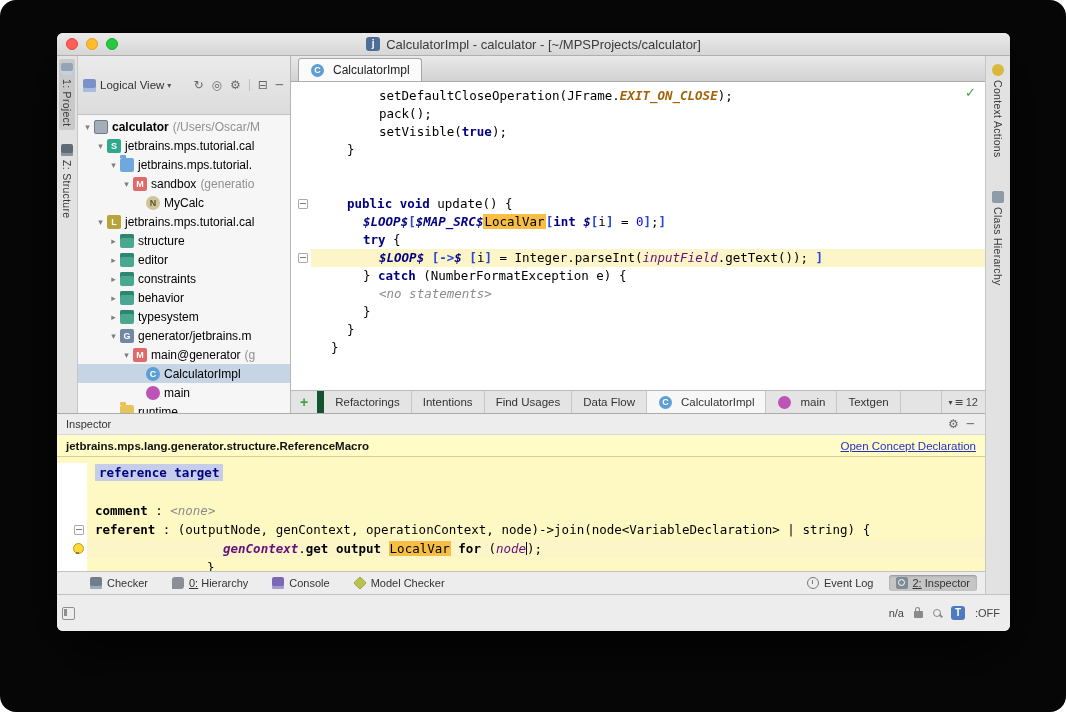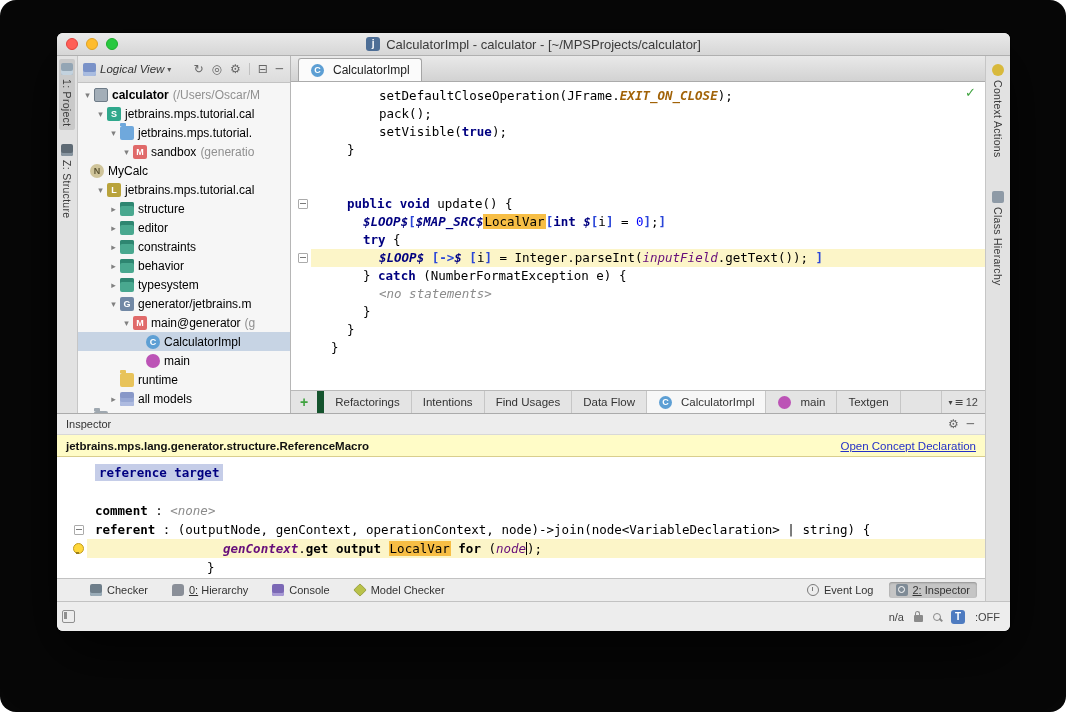--- a/index.html
+++ b/index.html
@@ -31,21 +31,21 @@
   .stripe-btn.active{background:#C9C9C9;}
   .vtext{writing-mode:vertical-rl;font-size:10.5px;color:#3A3A3A;letter-spacing:.3px;white-space:nowrap;}
   .stripe-icon{width:12px;height:12px;border-radius:2px;flex:none;}
   .icon-project{background:#93A5B4;box-shadow:inset 0 -4px 0 #C3D2DE;}
   .icon-structure{background:#5E6A74;box-shadow:inset 0 -3px 0 #8895A0;}
   .icon-ctx{background:#D8B93C;border-radius:50%;}
   .icon-hier{background:#8E9AA6;}
 
   
   .project-panel{width:212px;flex:none;display:flex;flex-direction:column;border-right:1px solid #B6B6B6;min-width:0;background:#F6F6F6;}
-  .panel-header{height:26px;flex:none;display:flex;align-items:center;gap:4px;padding:0 5px;background:linear-gradient(#EBEBEB,#DCDCDC);border-bottom:1px solid #C3C3C3;font-size:11.5px;color:#333;font-style:italic;}
+  .panel-header{height:26px;flex:none;display:flex;align-items:center;gap:4px;padding:16px 5px;background:linear-gradient(#EBEBEB,#DCDCDC);border-bottom:1px solid #C3C3C3;font-size:11.5px;color:#333;}
   .ph-icon{width:13px;height:13px;background:#7A92C8;border-radius:2px;box-shadow:inset 0 -4px 0 #A9BCE0;flex:none;}
   .ph-label{display:flex;align-items:center;gap:3px;white-space:nowrap;}
   .dd{font-size:8px;color:#555;font-family:"DejaVu Sans",sans-serif;}
   .ph-spacer{flex:1;}
   .tb-ic{color:#666;font-size:12px;line-height:1;padding:0 2px;font-family:"DejaVu Sans",sans-serif;white-space:nowrap;}
   .tb-sep{width:1px;height:12px;background:#C0C0C0;margin:0 2px;}
   .tree{flex:1;overflow:hidden;padding-top:2px;}
   .tree-row{height:19px;display:flex;align-items:center;white-space:nowrap;overflow:hidden;font-size:12px;color:#000;}
   .tree-row.sel{background:#C7D4E4;}
   .tree-arrow{width:11px;flex:none;text-align:center;color:#808080;font-size:9px;font-family:"DejaVu Sans",sans-serif;}
@@ -103,41 +103,41 @@
   .ov{margin-left:auto;display:flex;align-items:center;gap:2px;padding:0 7px;color:#444;border-left:1px solid #C6C6C6;font-size:11px;}
   .ovarrow{font-size:8px;font-family:"DejaVu Sans",sans-serif;} .ovlines{font-family:"DejaVu Sans",sans-serif;}
 
   
   .inspector{flex:1;display:flex;flex-direction:column;min-height:0;}
   .insp-header{height:20px;flex:none;background:#EDEDED;border-top:1px solid #ABABAB;border-bottom:1px solid #D8D8D8;
                display:flex;align-items:center;padding:0 9px;font-size:11px;color:#333;gap:4px;}
   .concept-bar{height:21px;flex:none;background:#FFFCC7;border-bottom:1px solid #D9CE8D;display:flex;align-items:center;padding:0 9px;
                font-weight:bold;font-size:11.5px;color:#111;}
   .concept-link{margin-left:auto;color:#2430C8;text-decoration:underline;font-weight:normal;font-size:11.5px;cursor:pointer;}
-  .insp-body{flex:1;background:#ffffff;overflow:hidden;font:12.5px/19px "DejaVu Sans Mono",monospace;padding-top:6px;}
+  .insp-body{flex:1;background:#fef9c3;overflow:hidden;font:12.5px/19px "DejaVu Sans Mono",monospace;padding-top:6px;}
 
   
   .bottom-bar{height:23px;flex:none;display:flex;align-items:center;background:#EDEDED;border-top:1px solid #C2C2C2;
               padding:0 8px 0 26px;font-size:11px;color:#333;box-sizing:border-box;}
   .bb-left{display:flex;align-items:center;gap:10px;}
   .bb-right{margin-left:auto;display:flex;align-items:center;gap:8px;}
   .bb-item{display:flex;align-items:center;gap:5px;padding:2px 7px;border-radius:3px;}
   .bb-item.active{background:#C5C5C5;box-shadow:inset 0 1px 2px rgba(0,0,0,.25);}
   .mn{display:inline-block;} .mn::first-letter{text-decoration:underline;}
   .bicon{width:12px;height:12px;border-radius:2px;flex:none;position:relative;box-sizing:border-box;}
   .bi-terminal{background:#6E7E8A;box-shadow:inset 0 -3px 0 #9AACB8;}
   .bi-messages{background:#8A8F98;border-radius:3px 3px 3px 0;}
   .bi-console{background:#7B68B5;box-shadow:inset 0 -3px 0 #A799D4;}
   .bi-model-checker{background:#B9C24A;transform:rotate(45deg) scale(.8);border:1px solid #8E9630;}
   .bi-event-log{background:transparent;border:1.5px solid #7A7A7A;border-radius:50%;}
   .bi-event-log::after{content:"";position:absolute;left:4px;top:2px;width:1.5px;height:4px;background:#7A7A7A;}
   .bi-inspector{background:#7F8B96;}
   .bi-inspector::after{content:"";position:absolute;left:2px;top:2px;width:5px;height:5px;border:1.5px solid #fff;border-radius:50%;}
 
-  .status-bar{height:30px;flex:none;display:flex;align-items:center;background:#EDEDED;border-top:1px solid #C2C2C2;
+  .status-bar{height:37px;flex:none;display:flex;align-items:center;background:#EDEDED;border-top:1px solid #C2C2C2;
               padding:0 10px 0 5px;font-size:11px;color:#555;gap:10px;box-sizing:border-box;}
   .sb-toggle{width:11px;height:11px;border:1px solid #8F8F8F;border-radius:2px;position:relative;flex:none;}
   .sb-toggle::after{content:"";position:absolute;left:1px;top:1px;width:3px;height:7px;background:#8F8F8F;}
   .sb-lock{width:9px;height:7px;background:#8A8A8A;border-radius:1px;position:relative;margin-top:3px;flex:none;}
   .sb-lock::before{content:"";position:absolute;top:-4px;left:1.5px;width:5px;height:4px;border:1.5px solid #8A8A8A;border-bottom:none;border-radius:3px 3px 0 0;box-sizing:border-box;}
   .sb-mag{width:8px;height:8px;border:1.5px solid #8A8A8A;border-radius:50%;position:relative;flex:none;box-sizing:border-box;}
   .sb-mag::after{content:"";position:absolute;left:5px;top:5px;width:4px;height:1.5px;background:#8A8A8A;transform:rotate(45deg);}
   .t-badge{width:14px;height:14px;background:#4E7BC0;color:#fff;font:bold 10px/14px "Liberation Sans",sans-serif;text-align:center;border-radius:3px;flex:none;}
   .sb-text{white-space:nowrap;color:#444;}
 </style>
@@ -205,21 +205,21 @@
                   <span class="tree-arrow">▾</span>
                   <span class="ticon ti-folder-blue"></span>
                   <span class="tree-label">jetbrains.mps.tutorial.</span>
                 </div>
                 <div class="tree-row" style="padding-left: 43px;">
                   <span class="tree-arrow">▾</span>
                   <span class="ticon ti-model"></span>
                   <span class="tree-label">sandbox</span>
                   <span class="tree-suffix">(generatio</span>
                 </div>
-                <div class="tree-row" style="">
+                <div class="tree-row" style="padding-left: 56px;">
                   <span class="tree-arrow"></span>
                   <span class="ticon ti-node"></span>
                   <span class="tree-label">MyCalc</span>
                 </div>
                 <div class="tree-row" style="padding-left: 17px;">
                   <span class="tree-arrow">▾</span>
                   <span class="ticon ti-language"></span>
                   <span class="tree-label">jetbrains.mps.tutorial.cal</span>
                 </div>
                 <div class="tree-row" style="padding-left: 30px;">

